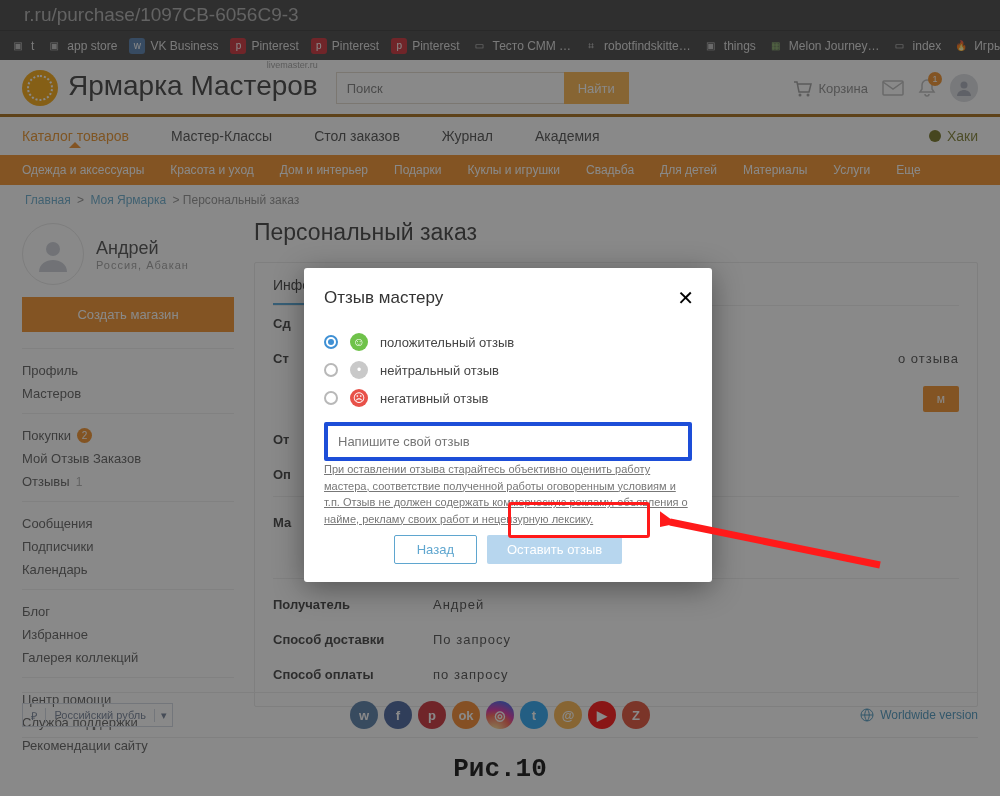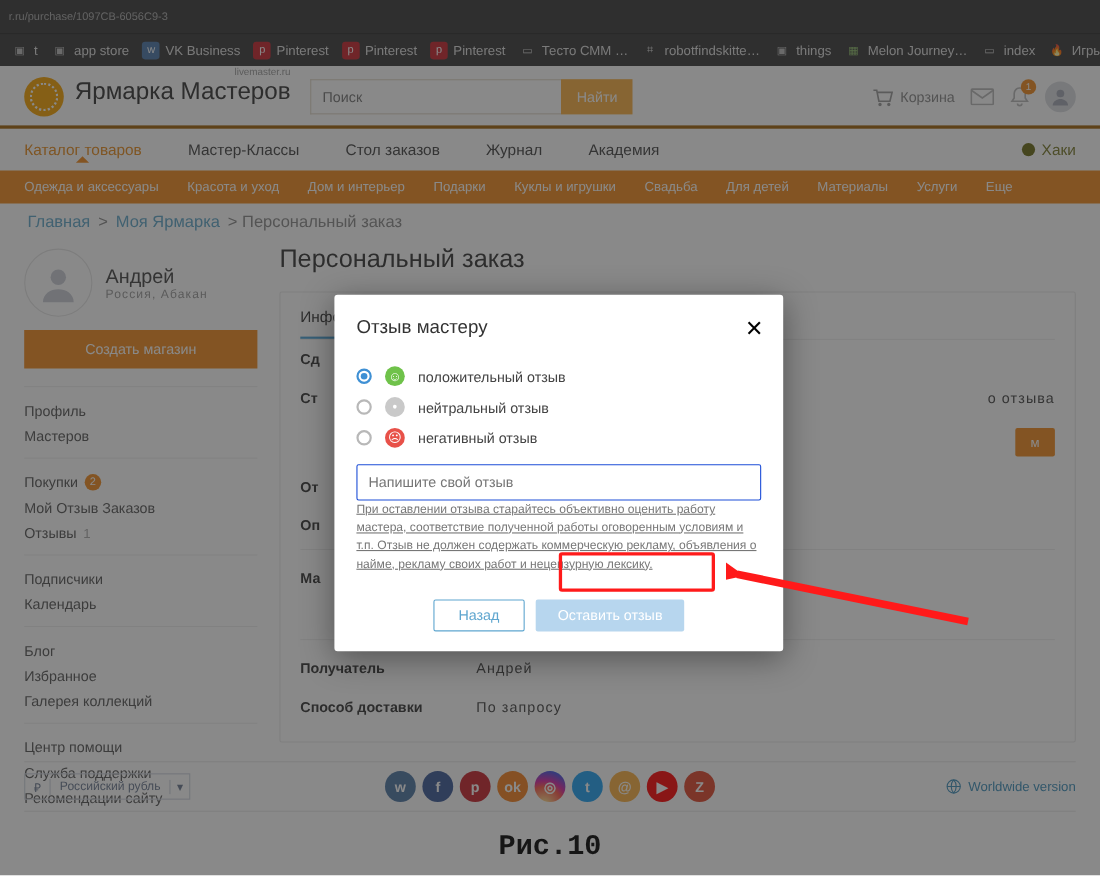--- a/index.html
+++ b/index.html
@@ -1,38 +1,38 @@
 <!DOCTYPE html>
 <html><head>
 <meta charset="utf-8">
 <style>
   * { box-sizing: border-box; }
   html, body { margin:0; padding:0; font-family: Arial, Helvetica, sans-serif; background:#fff; }
   #wrap { width:1000px; height:796px; position:relative; overflow:hidden; background:#fff;}
   
   .chrome { background:#393939; color:#ddd; }
-  .addr { height:30px; display:flex; align-items:center; padding:0 8px; font-size:10px; color:#ccc;}
+  .addr { height:30px; display:flex; align-items:center; padding:0 24px; font-size:19px; color:#ccc;}
   .addr .seg1 { color:#aaa;}
   .bm { height:30px; display:flex; align-items:center; gap:12px; padding:0 10px; font-size:12px; color:#ddd; border-top:1px solid #2a2a2a;}
   .bmi { display:flex; align-items:center; gap:5px; white-space:nowrap;}
   .bmi .ic { width:16px; height:16px; display:flex; align-items:center; justify-content:center; border-radius:3px; font-size:10px;}
   .ic-folder { color:#bbb;}
   .ic-vk { background:#4a76a8; color:#fff;}
   .ic-pin { background:#c8232c; color:#fff; border-radius:50%;}
   .ic-doc { color:#ccc;}
   .ic-rbt { color:#ddd;}
   .ic-mel { color:#8fbf6b;}
   .ic-fire { color:#e85c3f;}
   
   .hdr { background:#fff; border-bottom:3px solid #a16207; display:flex; align-items:center; padding:10px 22px 8px 22px;}
   .logo { display:flex; align-items:flex-start; gap:10px; }
   .logo-badge { width:36px; height:36px; border-radius:50%; background:#f6a200; position:relative;}
   .logo-badge:after{content:"";position:absolute;inset:5px;border:2px dotted #fff;border-radius:50%}
   .logo-txt { position:relative;}
-  .logo-txt .main { font-size:22px; font-weight:400; color:#333;}
+  .logo-txt .main { font-size:28px; font-weight:400; color:#333;}
   .logo-txt .sub { position:absolute; top:-10px; right:0; font-size:9px; color:#999;}
   .search { margin-left:18px; display:flex; height:32px;}
   .search input{ width:228px; border:1px solid #e0d8c9; border-right:none; padding:0 10px; font-size:13px; color:#999; outline:none;}
   .search button{ background:#fbb040; border:none; color:#fff; padding:0 14px; font-size:13px; cursor:pointer;}
   .hdr-r { margin-left:auto; display:flex; align-items:center; gap:14px; color:#888; font-size:13px;}
   .cart { display:flex; align-items:center; gap:6px;}
   .mail-ic,.bell-ic,.ava-ic { display:flex; align-items:center; justify-content:center;}
   .bell-ic { color:#b8b8b8; position:relative;}
   .bell-ic .badge { position:absolute; top:-6px; right:-6px; background:#f28b1d; color:#fff; border-radius:50%; width:14px; height:14px; font-size:9px; display:flex; align-items:center; justify-content:center;}
   .ava-ic { width:28px; height:28px; background:#d9dbe0; border-radius:50%; color:#a3a7b3;}
@@ -40,21 +40,21 @@
   .mnav { display:flex; align-items:center; padding:0 22px; height:38px; font-size:14px;}
   .mnav .item{ margin-right:42px; color:#444;}
   .mnav .item.active{ color:#e88c1e; font-weight:500; position:relative;}
   .mnav .item.active:after{content:"";position:absolute;left:50%;bottom:-4px;transform:translateX(-50%);width:0;height:0;border-left:6px solid transparent;border-right:6px solid transparent;border-bottom:6px solid #f28b1d;}
   .mnav .right{ margin-left:auto; display:flex; align-items:center; gap:6px; color:#7a7a2a;}
   .dot-khaki{width:12px;height:12px;background:#6b6b15;border-radius:50%;}
   
   .catbar{ background:#f28b1d; color:#fff; display:flex; align-items:center; gap:26px; padding:0 22px; height:30px; font-size:12px;}
   
   .body { display:flex; padding:12px 22px 0 22px; gap:20px;}
-  .crumbs{ font-size:15px; color:#8a8a8a; padding:8px 22px 0 22px;}
+  .crumbs{ font-size:12px; color:#8a8a8a; padding:8px 22px 0 22px;}
   .crumbs a{ color:#5fa6c9; margin:0 3px;}
   .side{ width:212px; flex-shrink:0;}
   .person{ display:flex; align-items:center; gap:12px; padding:4px 0 12px;}
   .person .avatar{ width:62px;height:62px;border-radius:50%;border:1px solid #e5e5e5;display:flex;align-items:center;justify-content:center;color:#c9cdd6;}
   .person .name{ font-size:18px; color:#444;}
   .person .loc{ font-size:11px; color:#999; letter-spacing:1px;}
   .btn-orange{ background:#f28b1d; color:#fff; border:none; width:100%; padding:10px 0; font-size:13px;}
   .sgroup{ border-top:1px solid #eee; padding:10px 0 8px; }
   .sitem{ font-size:13px; color:#555; padding:4px 0; display:flex; align-items:center; gap:6px;}
   .count-badge{ background:#f28b1d;color:#fff;border-radius:50%;width:15px;height:15px;font-size:10px;display:flex;align-items:center;justify-content:center;}
@@ -88,23 +88,23 @@
   .modal h2{ margin:0 0 20px 0; font-size:17px; font-weight:500; color:#333;}
   .close-x{ position:absolute; top:18px; right:18px; font-size:20px; cursor:pointer; color:#000;}
   .rrow{ display:flex; align-items:center; gap:12px; padding:5px 0; font-size:13px; color:#444;}
   .radio{ width:14px;height:14px;border:2px solid #3f90d4;border-radius:50%;display:flex;align-items:center;justify-content:center;}
   .radio.sel:after{content:"";width:6px;height:6px;background:#3f90d4;border-radius:50%;}
   .radio.un{ border-color:#b8b8b8;}
   .face{ width:18px;height:18px;border-radius:50%;display:flex;align-items:center;justify-content:center;font-size:12px;}
   .f-green{background:#6fc24a;color:#fff;}
   .f-grey{background:#c9c9c9;color:#fff;}
   .f-red{background:#e85149;color:#fff;}
-  .rev-input{ width:100%; border:1px solid #1d4ed8; border-radius:2px; padding:8px 10px; font-size:13px; color:#999; margin-top:10px;}
+  .rev-input{ width:100%; border:4px solid #1d4ed8; border-radius:2px; padding:8px 10px; font-size:13px; color:#999; margin-top:10px;}
   .hint{ font-size:11px; color:#777; line-height:1.5; margin-top:0;text-decoration:underline;}
-  .mbtns{ display:flex; gap:10px; margin-top:24px; justify-content:center;}
+  .mbtns{ display:flex; gap:10px; margin-top:8px; justify-content:center;}
   .btn-back{ border:1px solid #5fa6cf;color:#5fa6cf;background:#fff; padding:6px 22px;font-size:13px;border-radius:2px;}
   .btn-leave{ background:#b7d6ee;color:#fff;border:none;padding:7px 20px;font-size:13px;border-radius:2px;}
   .hl{ position:absolute; border:3px solid #ff1a1a; border-radius:3px; top:502px; left:508px; width:142px; height:36px; pointer-events:none;}
   .arrow-svg{ position:absolute; top:500px; left:660px; pointer-events:none;}
 </style>
 </head>
 <body>
 <div id="wrap">
 
 <div class="chrome">
@@ -265,20 +265,21 @@
           </div>
           <div class="sitem">
             <span>Мой Отзыв Заказов</span>
           </div>
           <div class="sitem">
             <span>Отзывы</span>
             <span class="count-grey">1</span>
           </div>
         </div>
     <div class="sgroup" id="sg3">
+          <div class="sitem">Сообщения</div>
           <div class="sitem">Подписчики</div>
           <div class="sitem">Календарь</div>
         </div>
     <div class="sgroup" id="sg4">
           <div class="sitem">Блог</div>
           <div class="sitem">Избранное</div>
           <div class="sitem">Галерея коллекций</div>
         </div>
     <div class="sgroup" id="sg5">
           <div class="sitem">Центр помощи</div>
@@ -331,20 +332,24 @@
         </div>
       </div>
       <div class="divider"></div>
       <div class="info-row">
             <div class="lbl">Получатель</div>
             <div class="val">Андрей</div>
           </div>
       <div class="info-row">
             <div class="lbl">Способ доставки</div>
             <div class="val">По запросу</div>
+          </div>
+      <div class="info-row">
+            <div class="lbl">Способ оплаты</div>
+            <div class="val">по запросу</div>
           </div>
     </div>
   </div>
 </div>
 
 <div class="footer">
   <div class="cur-sel">
     <div class="l">₽</div>
     <div class="m">Российский рубль</div>
     <div class="r">▾</div>

